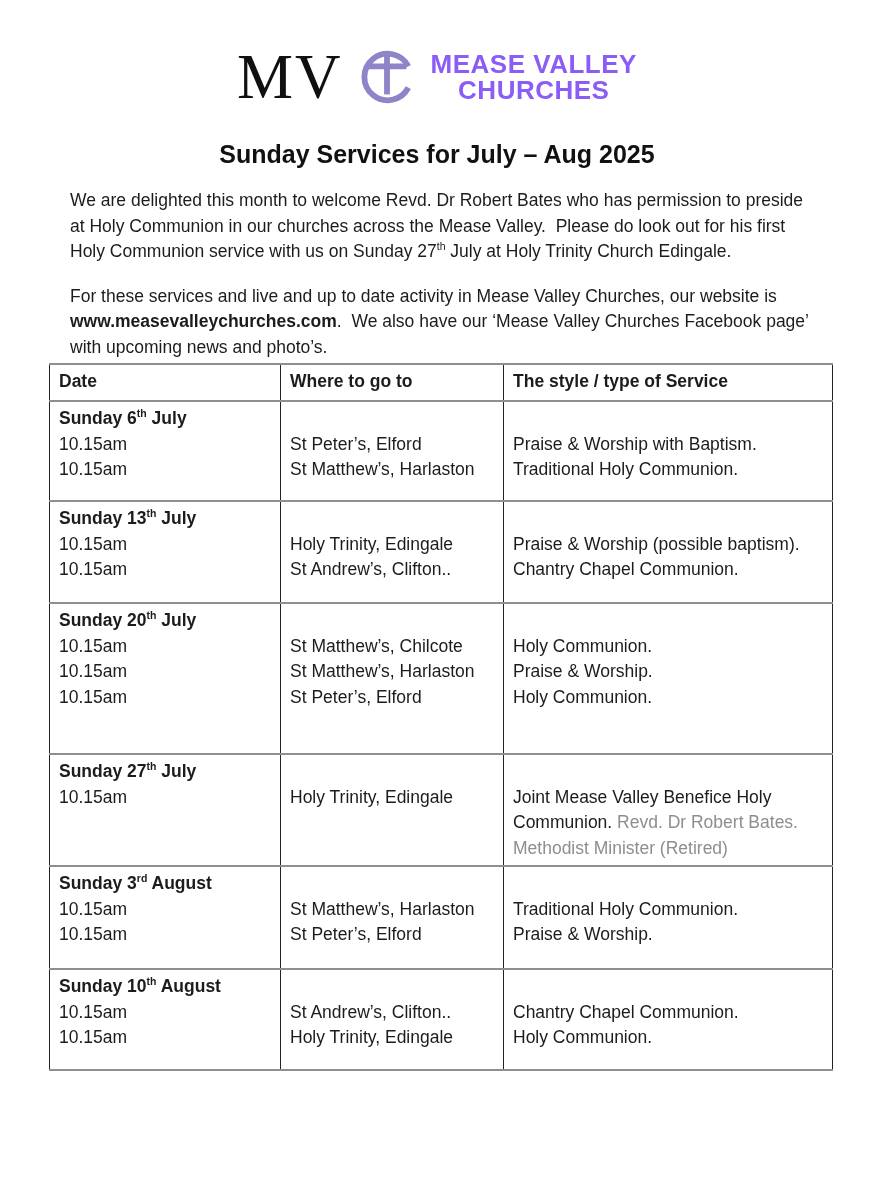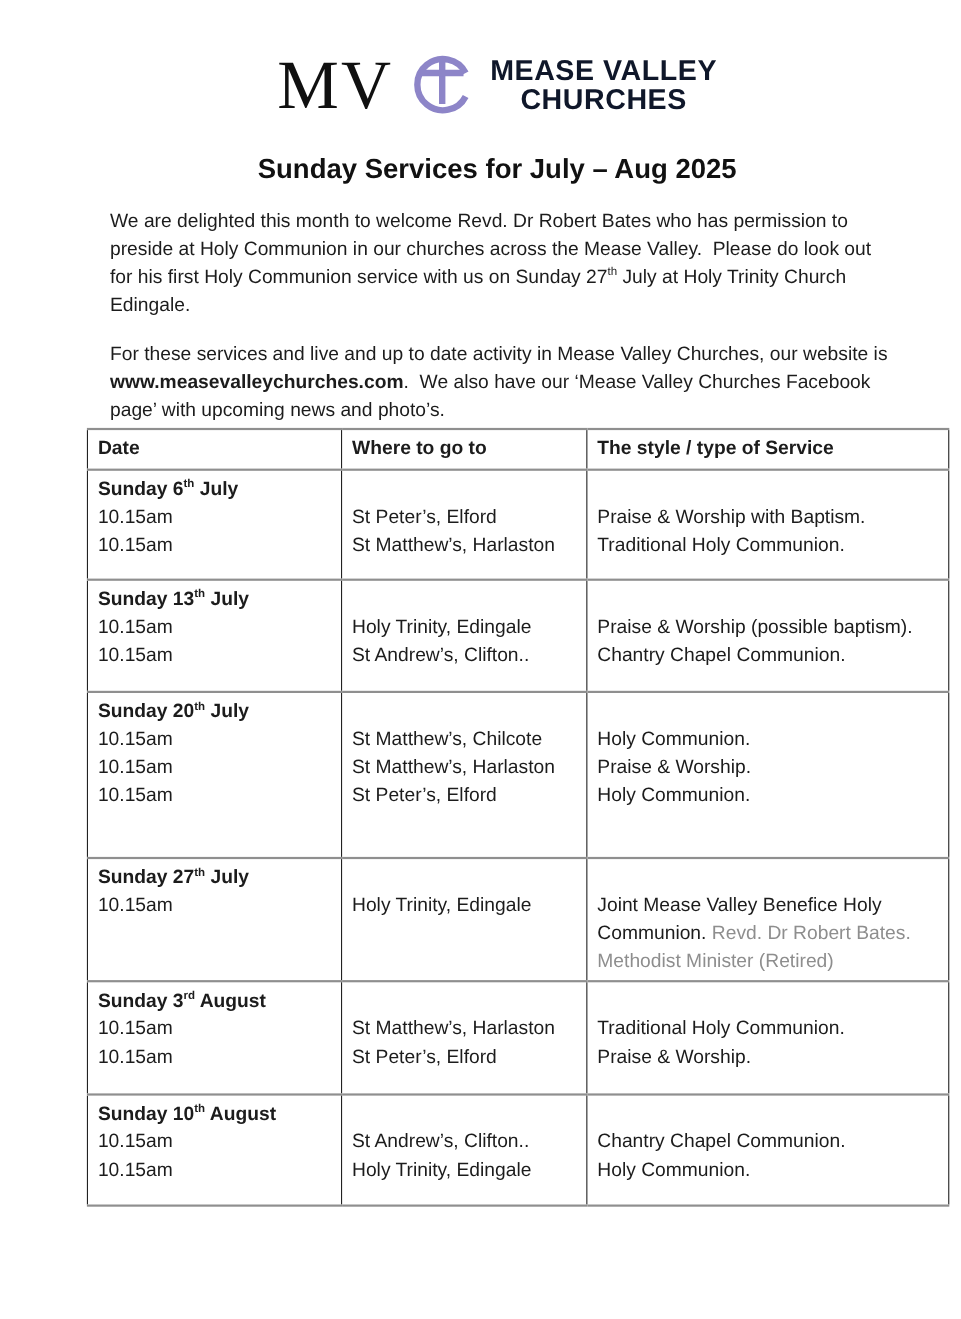--- a/index.html
+++ b/index.html
@@ -1,25 +1,25 @@
 <!DOCTYPE html>
 <html><head>
 <meta charset="utf-8">
 <style>
   html,body{margin:0;padding:0;background:#ffffff;}
   .page{
     width:874px;height:1199px;background:#ffffff;overflow:hidden;
     box-sizing:border-box;padding-top:40px;
-    font-family:"Liberation Sans",sans-serif;color:#1a1a1a;padding-left:30px;
+    font-family:"Liberation Sans",sans-serif;color:#1a1a1a;
   }
   
   .logo-row{display:flex;justify-content:center;align-items:center;gap:13px;height:74px;}
   .monogram{font-family:"Liberation Serif",serif;font-size:63px;line-height:1;color:#101010;letter-spacing:2px;}
   .logo-icon{display:block;}
-  .logo-text{font-weight:bold;font-size:26px;line-height:26px;text-align:center;letter-spacing:0.5px;color:#0f172a;}
+  .logo-text{font-weight:bold;font-size:26px;line-height:26px;text-align:center;letter-spacing:0.5px;color:#8b5cf6;}
   
   .title{text-align:center;font-size:25px;font-weight:bold;margin:26px 0 0 0;color:#111;}
   
   .intro{font-size:17.5px;line-height:25.5px;margin:19px 64px 0 70px;white-space:pre-wrap;color:#1c1c1c;}
   .intro.centered{}
   .bold{font-weight:bold;}
   sup{font-size:0.6em;vertical-align:super;line-height:0;}
   
   table.services{
     border-collapse:collapse;table-layout:fixed;width:783px;

